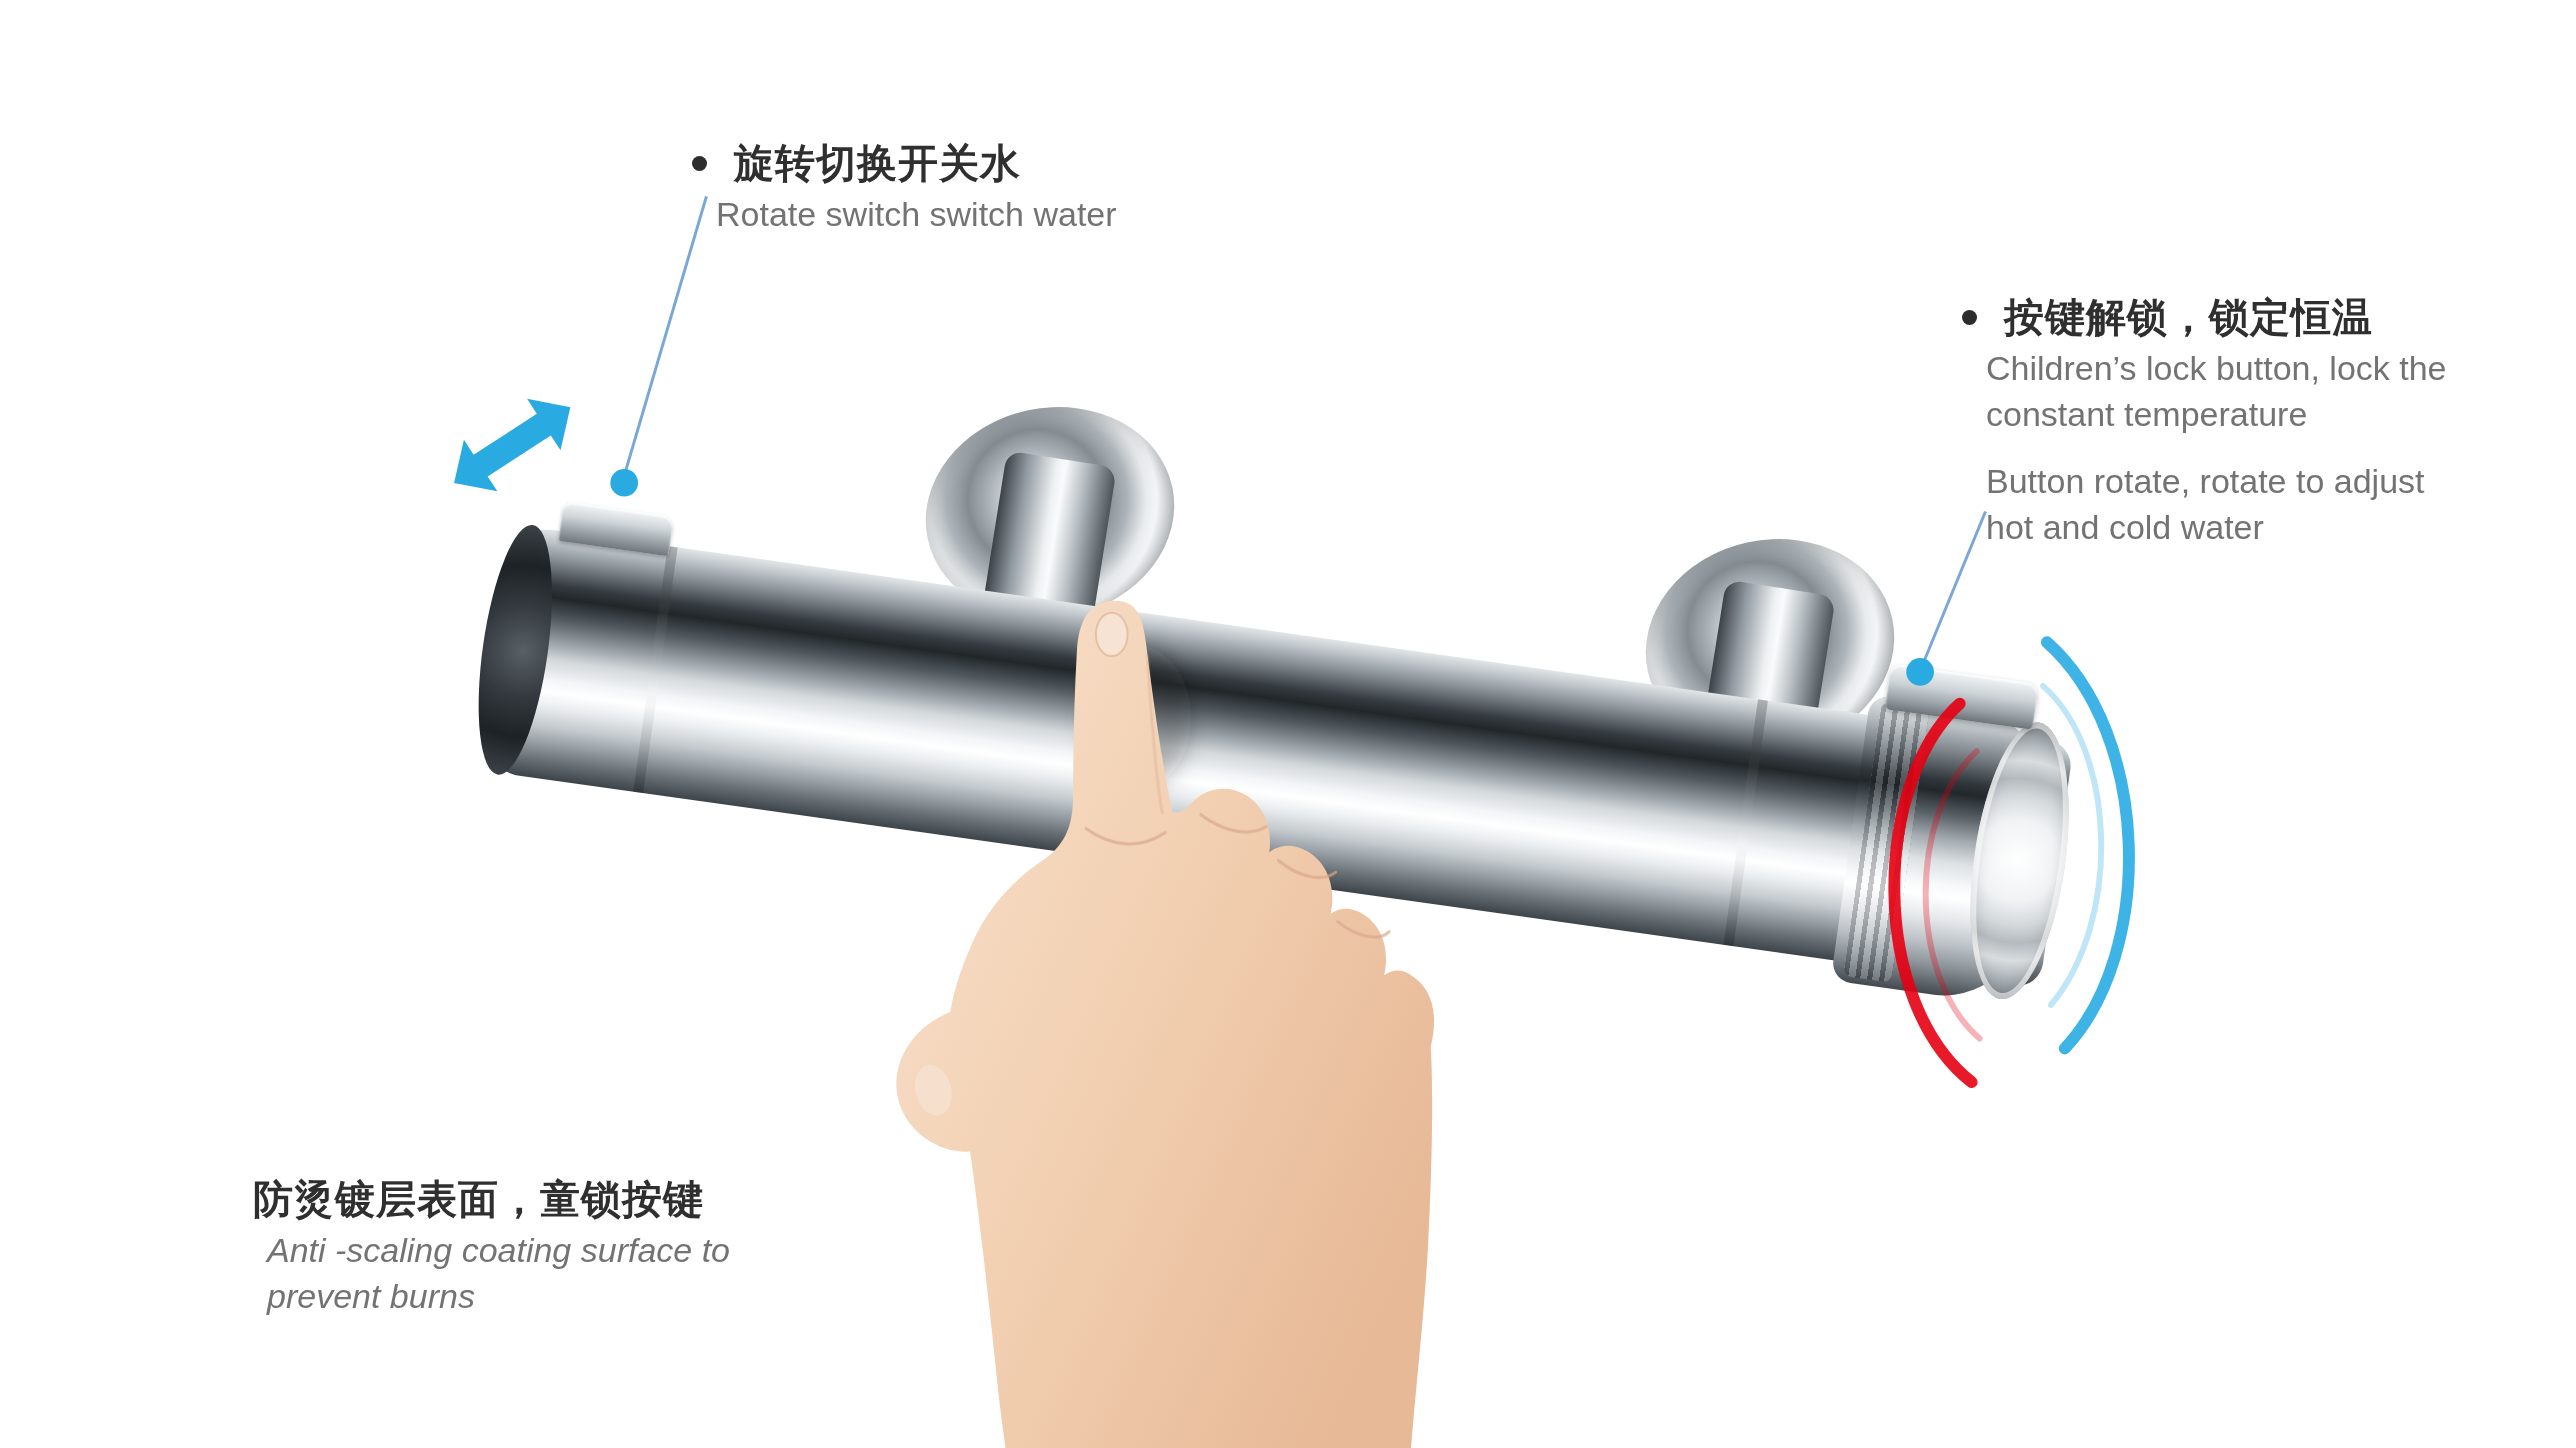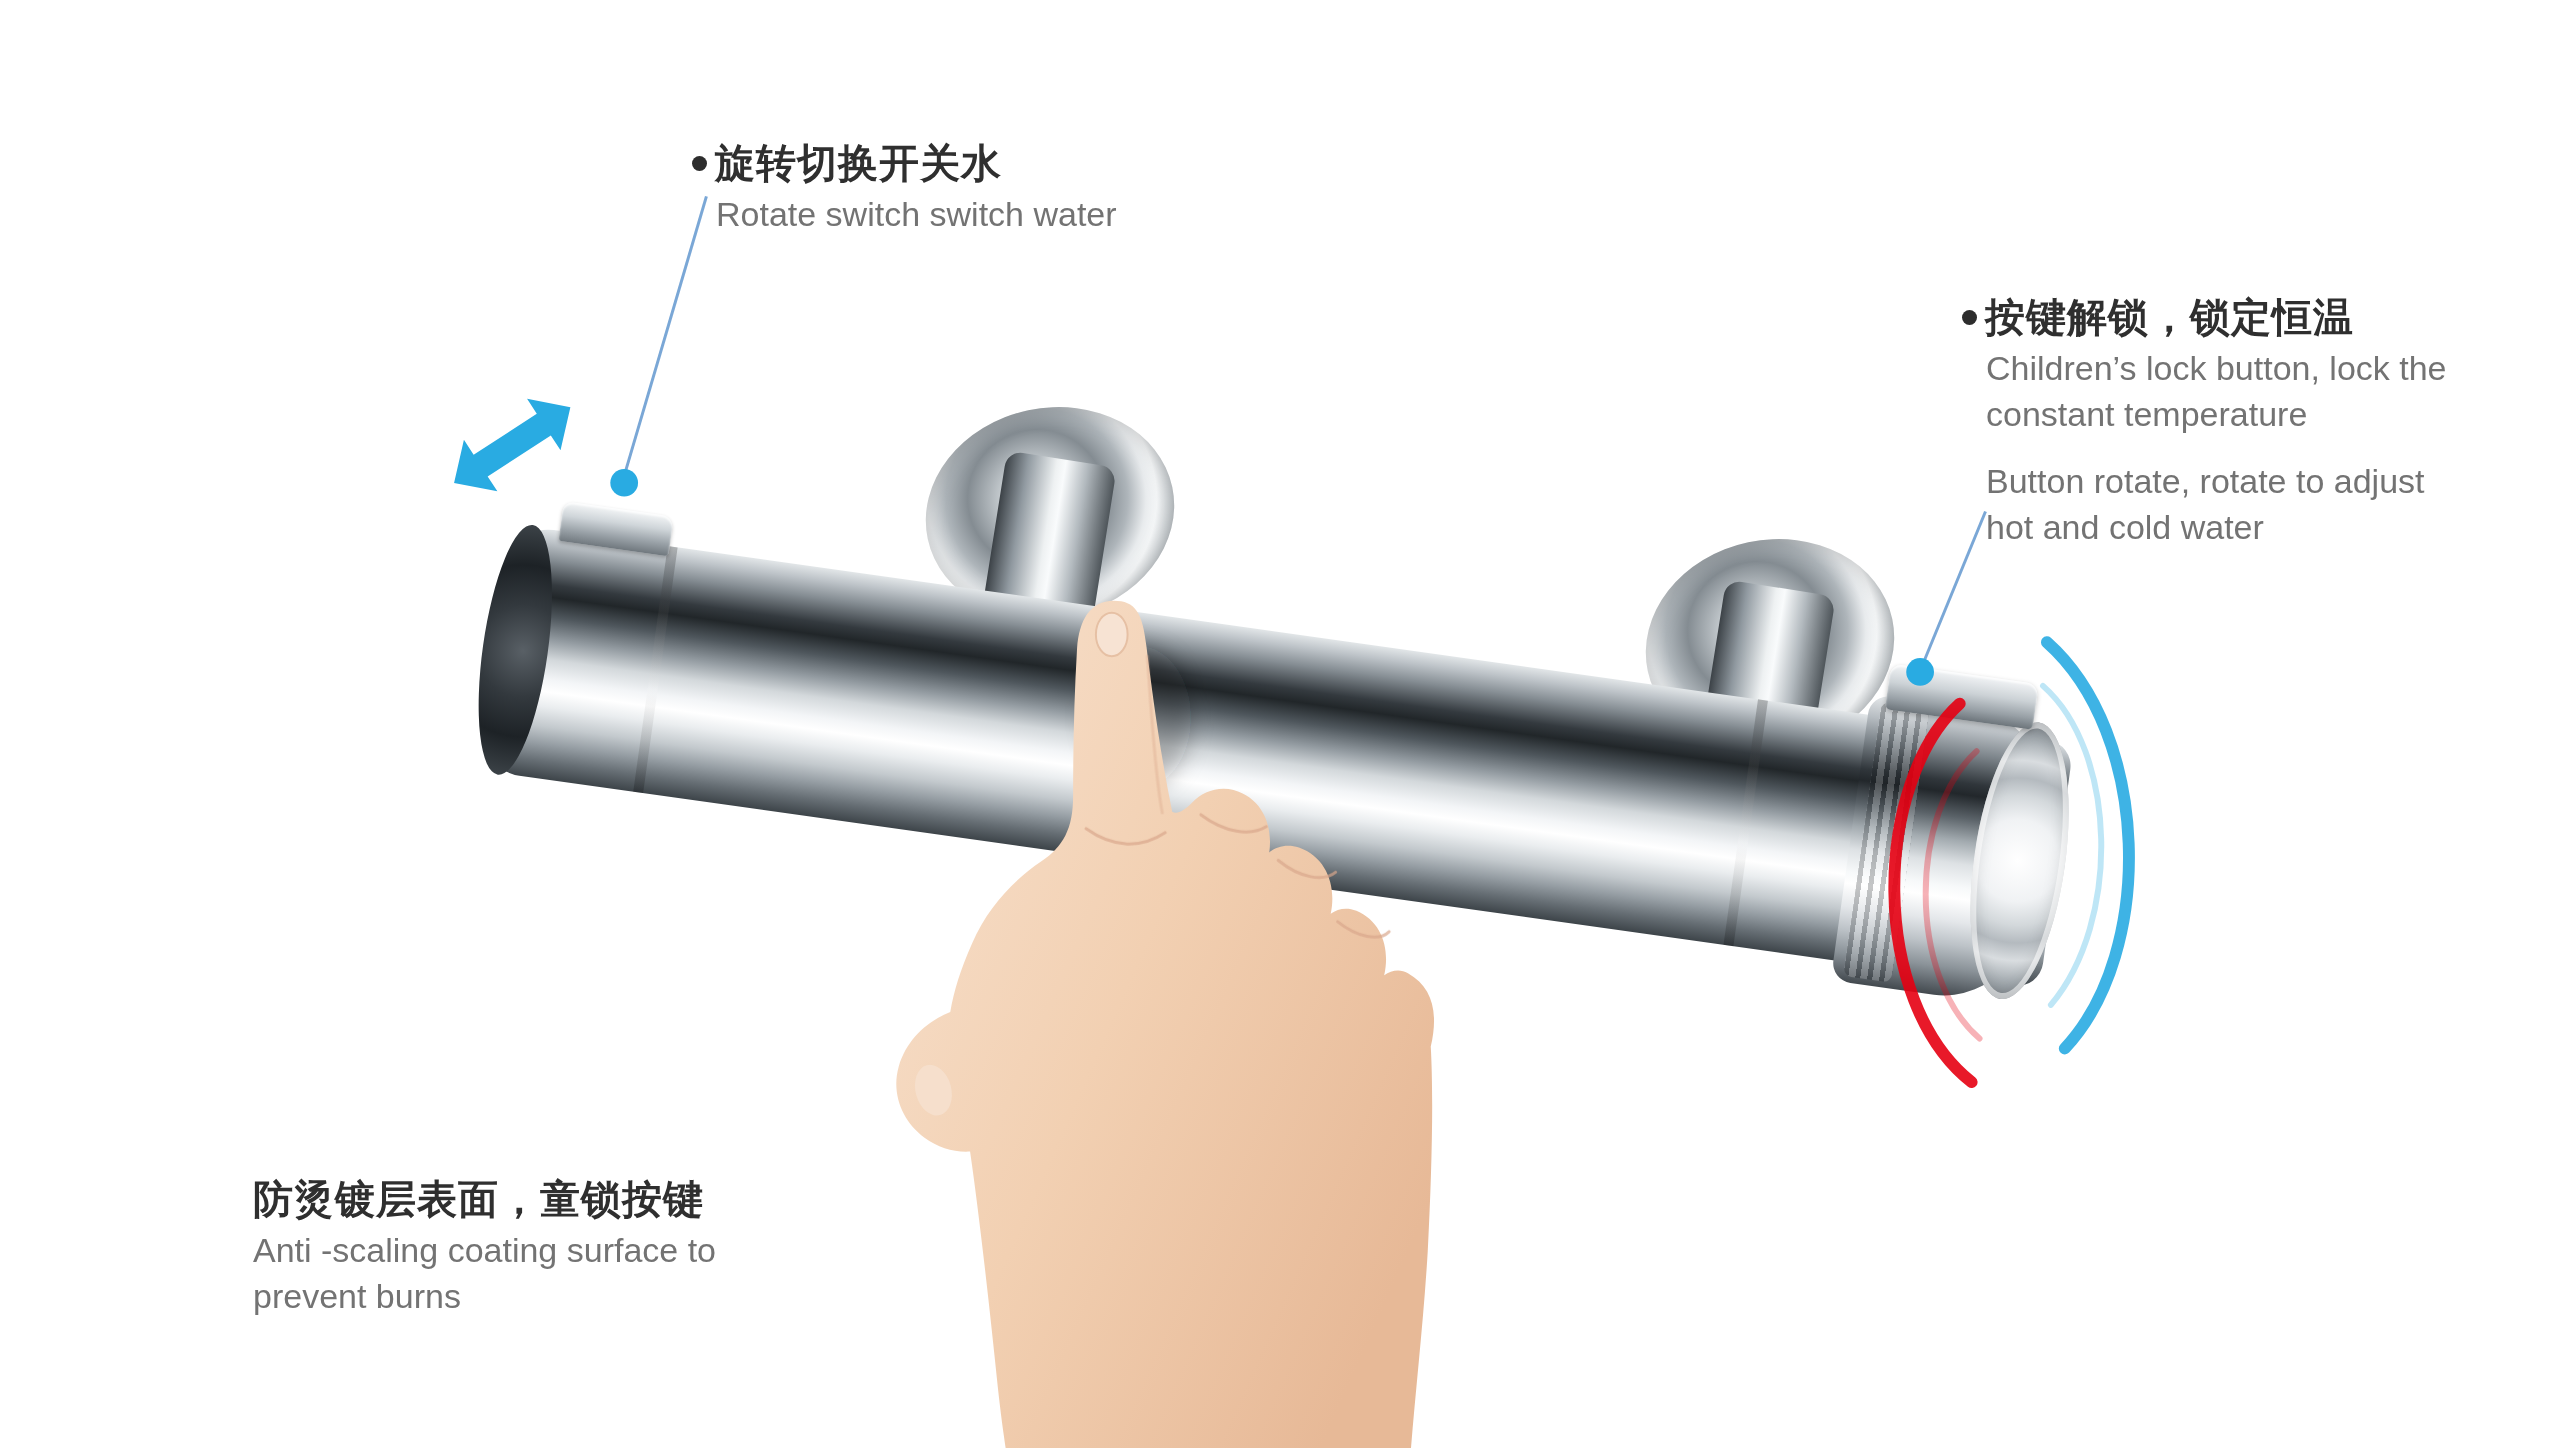--- a/index.html
+++ b/index.html
@@ -3,26 +3,26 @@
 <meta charset="utf-8">
 <style>
   html,body { margin:0; padding:0; background:#ffffff; }
   .page {
     position:relative; width:2576px; height:1449px; overflow:hidden;
     background:#ffffff;
     font-family:"Liberation Sans","DejaVu Sans",sans-serif;
   }
   
   .callout { position:absolute; z-index:7; }
-  .zh-row { display:flex; align-items:center; gap:8px; }
+  .zh-row { display:flex; align-items:center; gap:27px; }
   .bullet { width:15px; height:15px; background:#2d2d2d; border-radius:50%; flex:0 0 auto; }
   .zh { font-size:40px; font-weight:bold; color:#2f2f2f; letter-spacing:1px; line-height:1.2; white-space:nowrap; }
   .en { font-size:34px; color:#737373; line-height:46px; margin:4px 0 0 24px; }
   .en p { margin:0; }
-  .callout-bottom .en { margin-left:0; }
+  .callout-bottom .en { margin-left:14px;font-style:italic; }
   .cold { color:#29abe2; }
   .hot  { color:#e60012; }
   .callout-rotate  { left:692px;  top:139px; }
   .callout-right1  { left:1962px; top:293px; }
   .callout-right2  { left:1962px; top:454px; }
   .callout-bottom  { left:253px;  top:1175px; }
 
   
   .disc { position:absolute; border-radius:50%; z-index:1;
     background: radial-gradient(circle at 46% 42%, #eceef0 0%, #c3c9cd 20%, #848c92 38%, #aeb5ba 50%, #e8ebed 60%, #f6f8f9 66%, #c6ccd0 76%, #81898f 88%, #545b60 100%);

